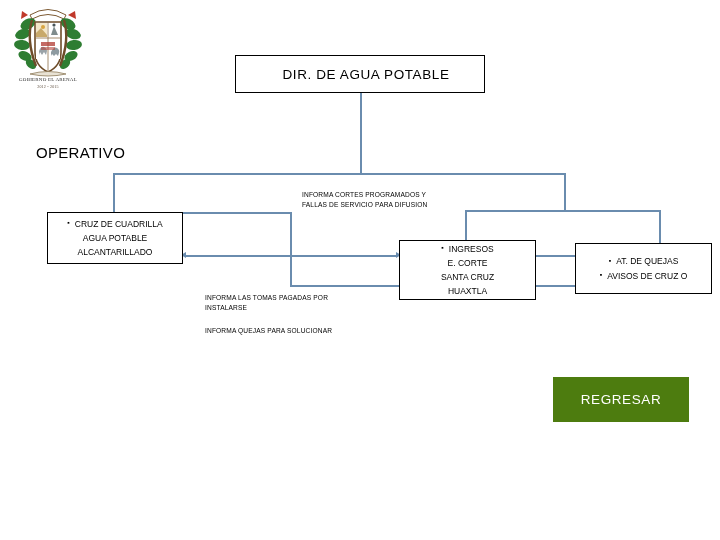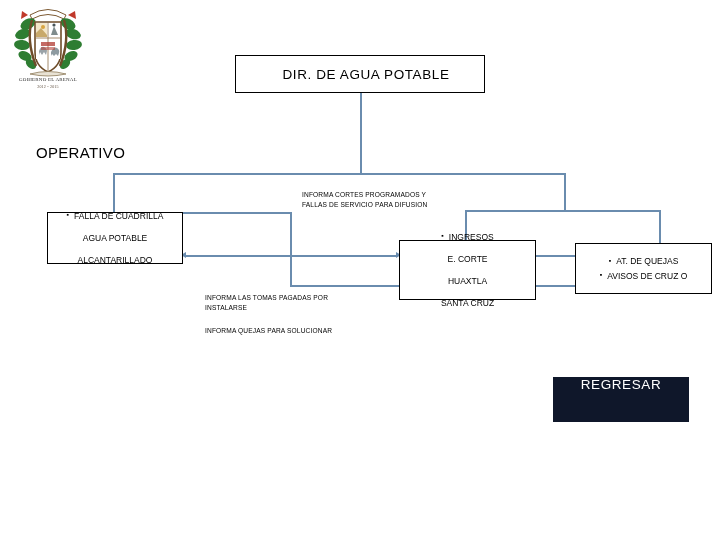--- a/index.html
+++ b/index.html
@@ -91,21 +91,21 @@
     display: block;
     white-space: nowrap;
   }
   .bullet-line .bul {
     font-size: 7px;
     vertical-align: middle;
     margin-right: 5px;
     position: relative;
     top: -1px;
   }
-  .plain-line { display: block; margin-top: 8px; }
+  .plain-line { display: block; }
 
   
   .operativo {
     position: absolute;
     left: 36px;
     top: 144px;
     font-size: 15px;
     letter-spacing: .3px;
     z-index: 6;
   }
@@ -121,23 +121,24 @@
   .note-tomas  { left: 205px; top: 293px; width: 150px; }
   .note-quejas { left: 205px; top: 326px; width: 150px; }
 
   
   .btn-regresar {
     position: absolute;
     left: 553px;
     top: 377px;
     width: 136px;
     height: 45px;
-    background: #0f172a;
+    background: #4d7c0f;
     color: #ffffff;
     display: flex;
+    align-items: center;
     justify-content: center;
     font-size: 13.5px;
     letter-spacing: .6px;
     z-index: 7;
     cursor: pointer;
   }
 
   
   .conn {
     position: absolute;
@@ -257,32 +258,32 @@
   <div class="conn h" style="left:536px; top:285px; width:40px;"></div>
 
   <div class="box box-title">
     <span>DIR. DE AGUA POTABLE</span>
   </div>
 
   <div class="operativo">OPERATIVO</div>
 
   <div class="box box-jefe">
     <div class="box-inner">
-      <span class="bullet-line"><span class="bul">▪</span><span>FALLA DE CUADRILLA</span></span>
+      <span class="bullet-line"><span class="bul">▪</span><span>CRUZ DE CUADRILLA</span></span>
       <span class="plain-line">AGUA POTABLE</span>
       <span class="plain-line">ALCANTARILLADO</span>
     </div>
   </div>
 
   <div class="box box-ingresos">
     <div class="box-inner">
       <span class="bullet-line"><span class="bul">▪</span><span>INGRESOS</span></span>
       <span class="plain-line">E. CORTE</span>
+      <span class="plain-line">SANTA CRUZ</span>
       <span class="plain-line">HUAXTLA</span>
-      <span class="plain-line">SANTA CRUZ</span>
     </div>
   </div>
 
   <div class="box box-quejas">
     <div class="box-inner">
       <span class="bullet-line"><span class="bul">▪</span><span>AT. DE QUEJAS</span></span>
       <span class="bullet-line"><span class="bul">▪</span><span>AVISOS DE CRUZ O</span></span>
     </div>
   </div>
 

